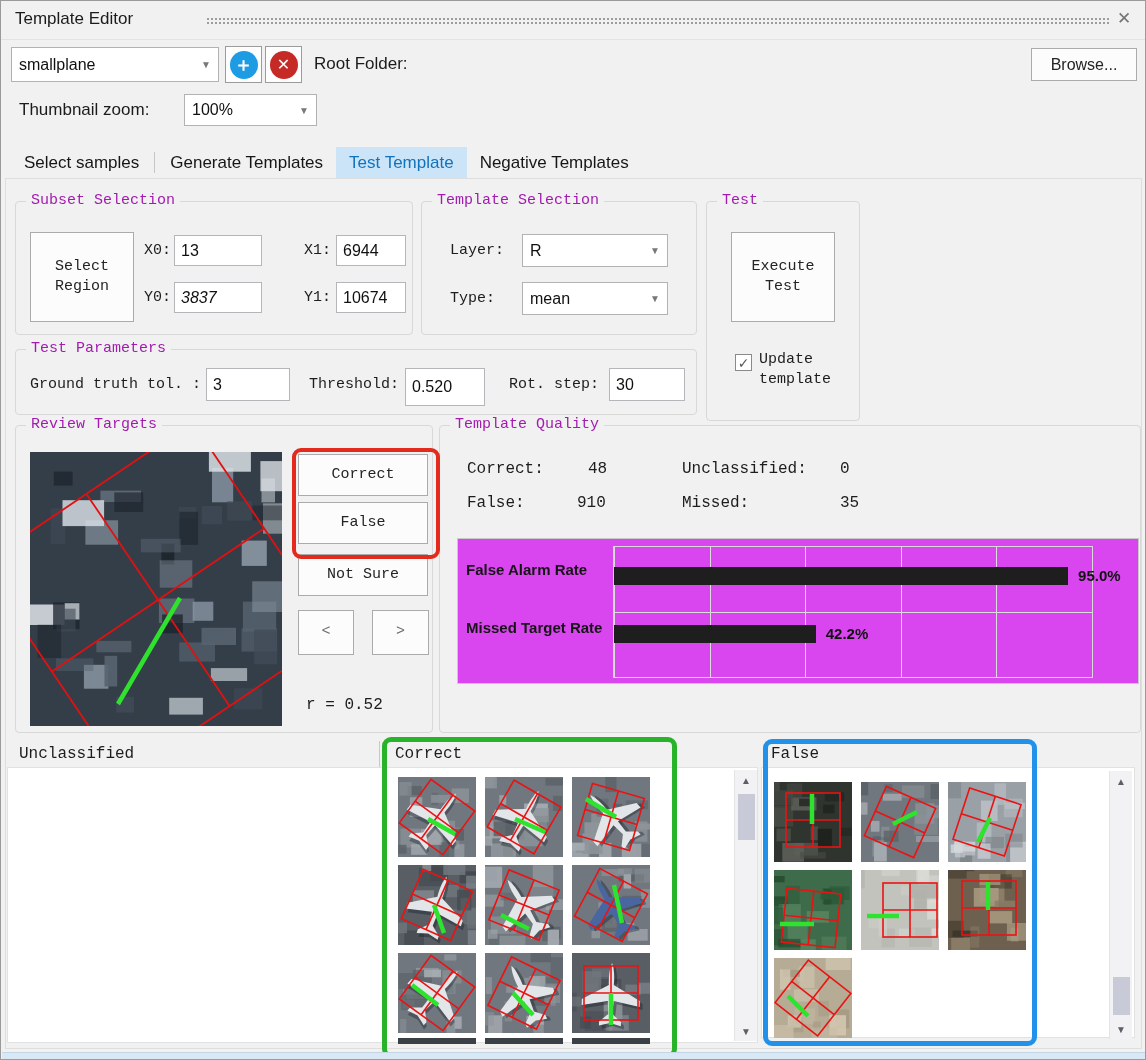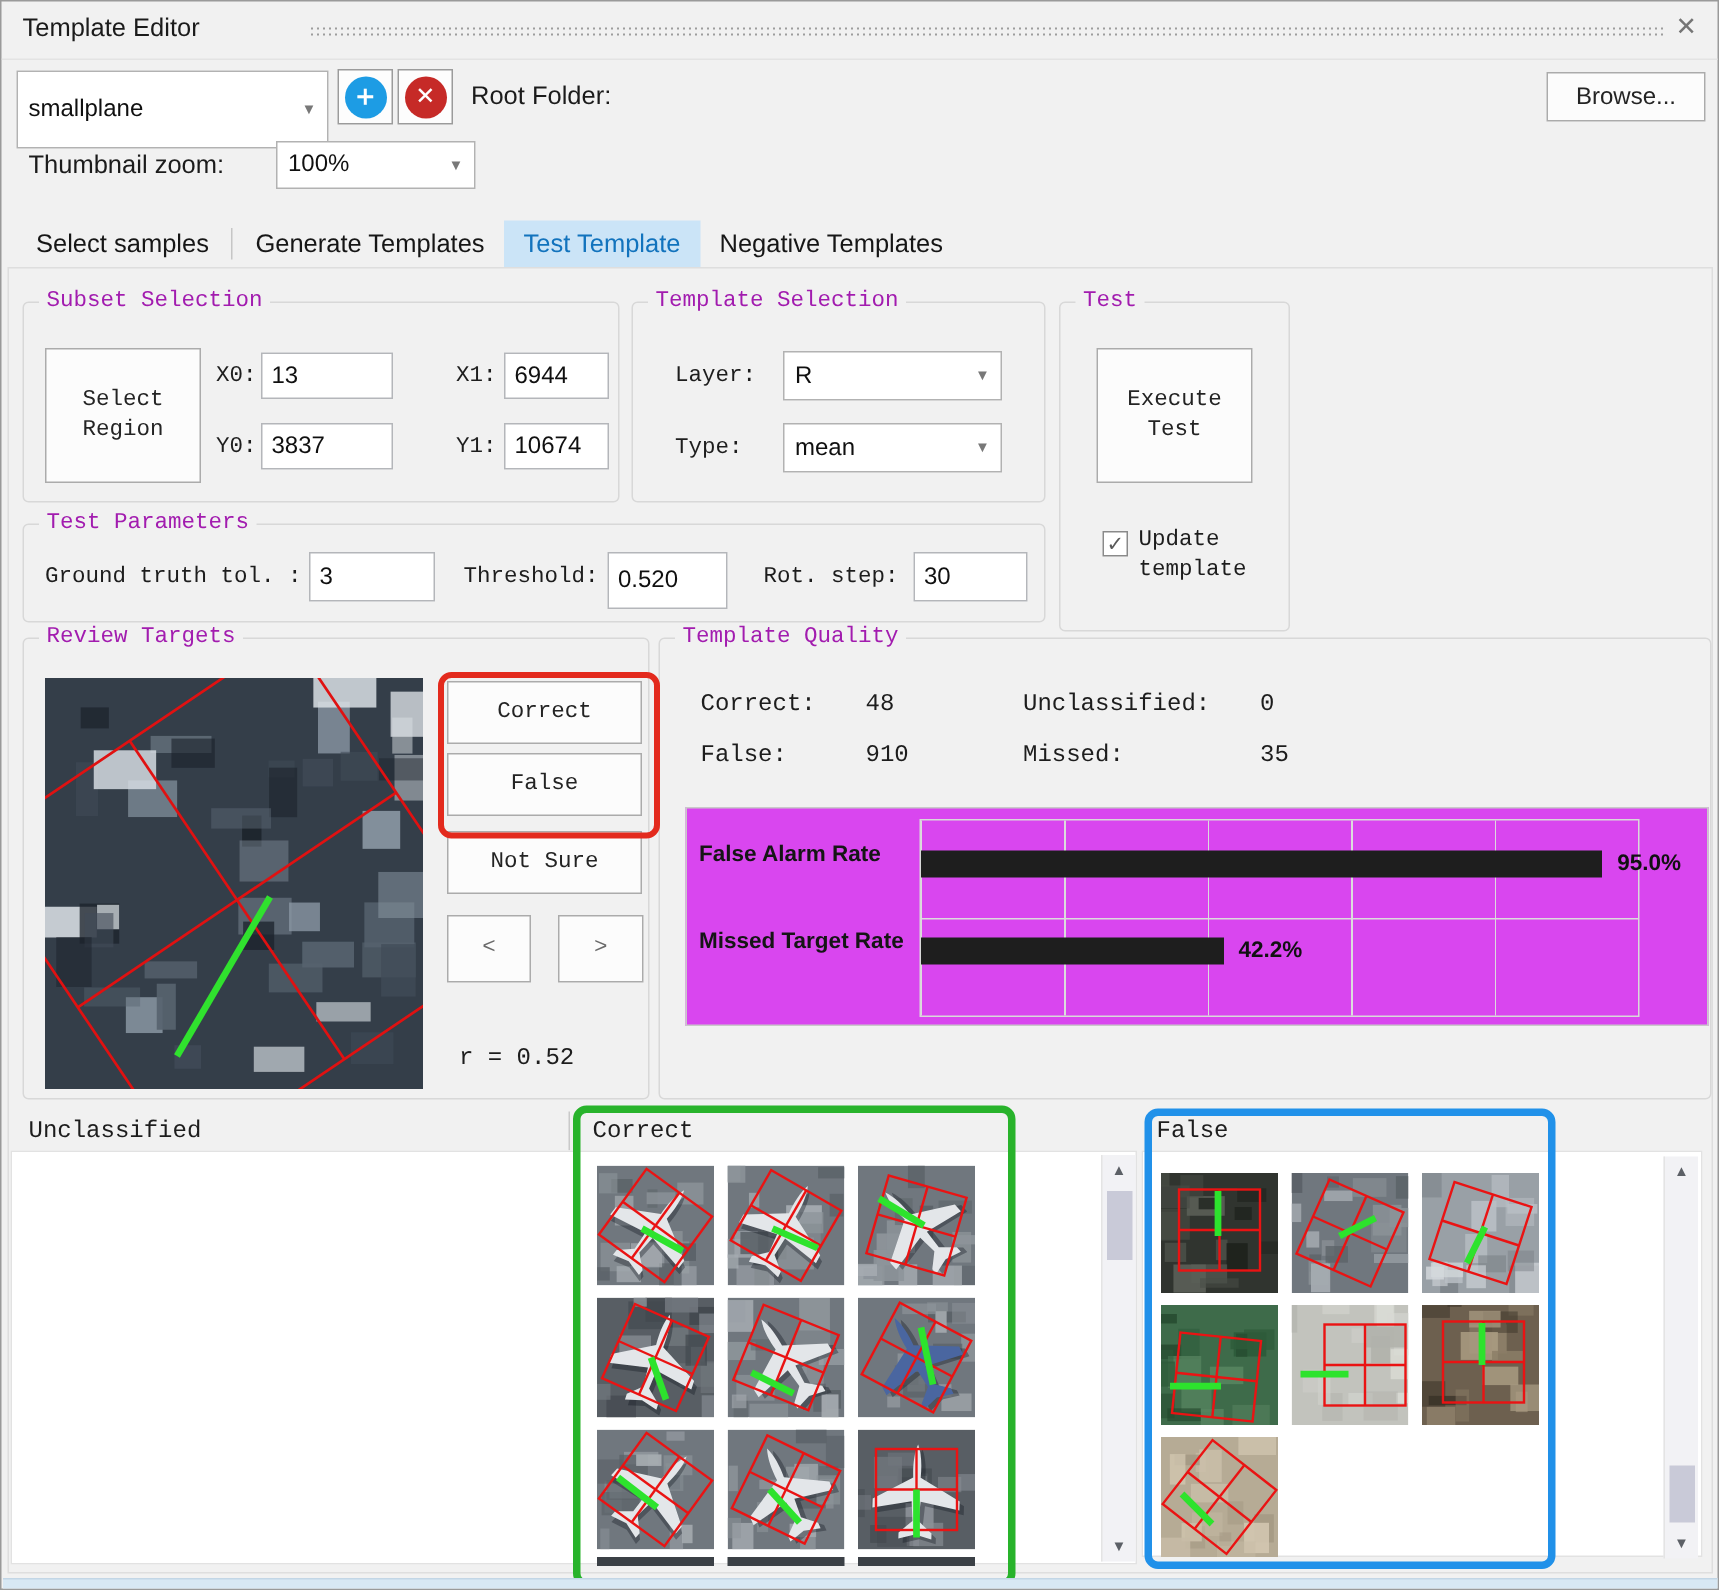--- a/index.html
+++ b/index.html
@@ -38,21 +38,21 @@
 </head>
 <body>
 
 <div id="win">
 
   <div class="label" style="left:14px;top:8px;font-size:17px;">Template Editor</div>
   <div class="dots" style="left:205px;top:16px;width:903px;height:9px;"></div>
   <div class="abs" style="left:1116px;top:7px;font-size:17px;color:#757575;">✕</div>
   <div class="abs" style="left:0;top:38px;width:1146px;height:1px;background:#e3e3e3;"></div>
 
-  <div class="combo" style="left:10px;top:46px;width:208px;height:52px;gap:36px;">
+  <div class="combo" style="left:10px;top:46px;width:208px;height:35px;gap:36px;">
     <div class="cval">smallplane</div>
     <div class="chev">▼</div>
   </div>
   <div class="circlebtn" style="left:224px;top:45px;">
     <div class="circle" style="background:#1d9ce4;">＋</div>
   </div>
   <div class="circlebtn" style="left:264px;top:45px;">
     <div class="circle" style="background:#c62a27;font-size:16px;">✕</div>
   </div>
   <div class="label" style="left:313px;top:53px;font-size:17px;">Root Folder:</div>
@@ -75,21 +75,21 @@
 
   <div class="groupbox" style="left:14px;top:200px;width:396px;height:132px;">
     <div class="gtitle">Subset Selection</div>
     <div class="btn" style="left:14px;top:30px;width:104px;height:90px;">Select
 Region</div>
     <div class="statlabel" style="left:128px;top:40px;font-size:15px;">X0:</div>
     <input class="tinput" style="left: 158px; top: 33px; width: 88px; height: 31px;" readonly="" value="13">
     <div class="statlabel" style="left:288px;top:40px;font-size:15px;">X1:</div>
     <input class="tinput" style="left: 320px; top: 33px; width: 70px; height: 31px;" readonly="" value="6944">
     <div class="statlabel" style="left:128px;top:87px;font-size:15px;">Y0:</div>
-    <input class="tinput" style="left: 158px; top: 80px; width: 88px; height: 31px;" readonly="" value="3837">
+    <input class="tinput" style="left: 158px; top: 80px; width: 88px; height: 31px; font-style: italic;" readonly="" value="3837">
     <div class="statlabel" style="left:288px;top:87px;font-size:15px;">Y1:</div>
     <input class="tinput" style="left: 320px; top: 80px; width: 70px; height: 31px;" readonly="" value="10674">
   </div>
 
   <div class="groupbox" style="left:420px;top:200px;width:274px;height:132px;">
     <div class="gtitle">Template Selection</div>
     <div class="statlabel" style="left:28px;top:40px;font-size:15px;">Layer:</div>
     <div class="combo" style="left:100px;top:32px;width:146px;height:33px;">
       <div class="cval">R</div>
       <div class="chev">▼</div>
@@ -182,21 +182,21 @@
     <div class="hibox" style="left:276px;top:22px;width:140px;height:103px;border:4px solid #e32a1d;"></div>
     <div class="btn" style="left:282px;top:128px;width:130px;height:42px;">Not Sure</div>
     <div class="btn" style="left:282px;top:184px;width:56px;height:45px;color:#6a6a6a;">&lt;</div>
     <div class="btn" style="left:356px;top:184px;width:57px;height:45px;color:#6a6a6a;">&gt;</div>
     <div class="statlabel" style="left:290px;top:270px;">r = 0.52</div>
   </div>
 
   <div class="groupbox" style="left:438px;top:424px;width:700px;height:306px;">
     <div class="gtitle">Template Quality</div>
     <div class="statlabel" style="left:27px;top:34px;">Correct:</div>
-    <div class="statlabel" style="left:137px;top:34px;">48</div>
+    <div class="statlabel" style="left:148px;top:34px;">48</div>
     <div class="statlabel" style="left:242px;top:34px;">Unclassified:</div>
     <div class="statlabel" style="left:400px;top:34px;">0</div>
     <div class="statlabel" style="left:27px;top:68px;">False:</div>
     <div class="statlabel" style="left:137px;top:68px;">910</div>
     <div class="statlabel" style="left:242px;top:68px;">Missed:</div>
     <div class="statlabel" style="left:400px;top:68px;">35</div>
 
     <div class="chartbox" style="left:17px;top:112px;width:682px;height:146px;">
       <div class="catlabel" style="left:8px;top:22px;">False Alarm Rate</div>
       <div class="catlabel" style="left:8px;top:80px;">Missed Target Rate</div>

